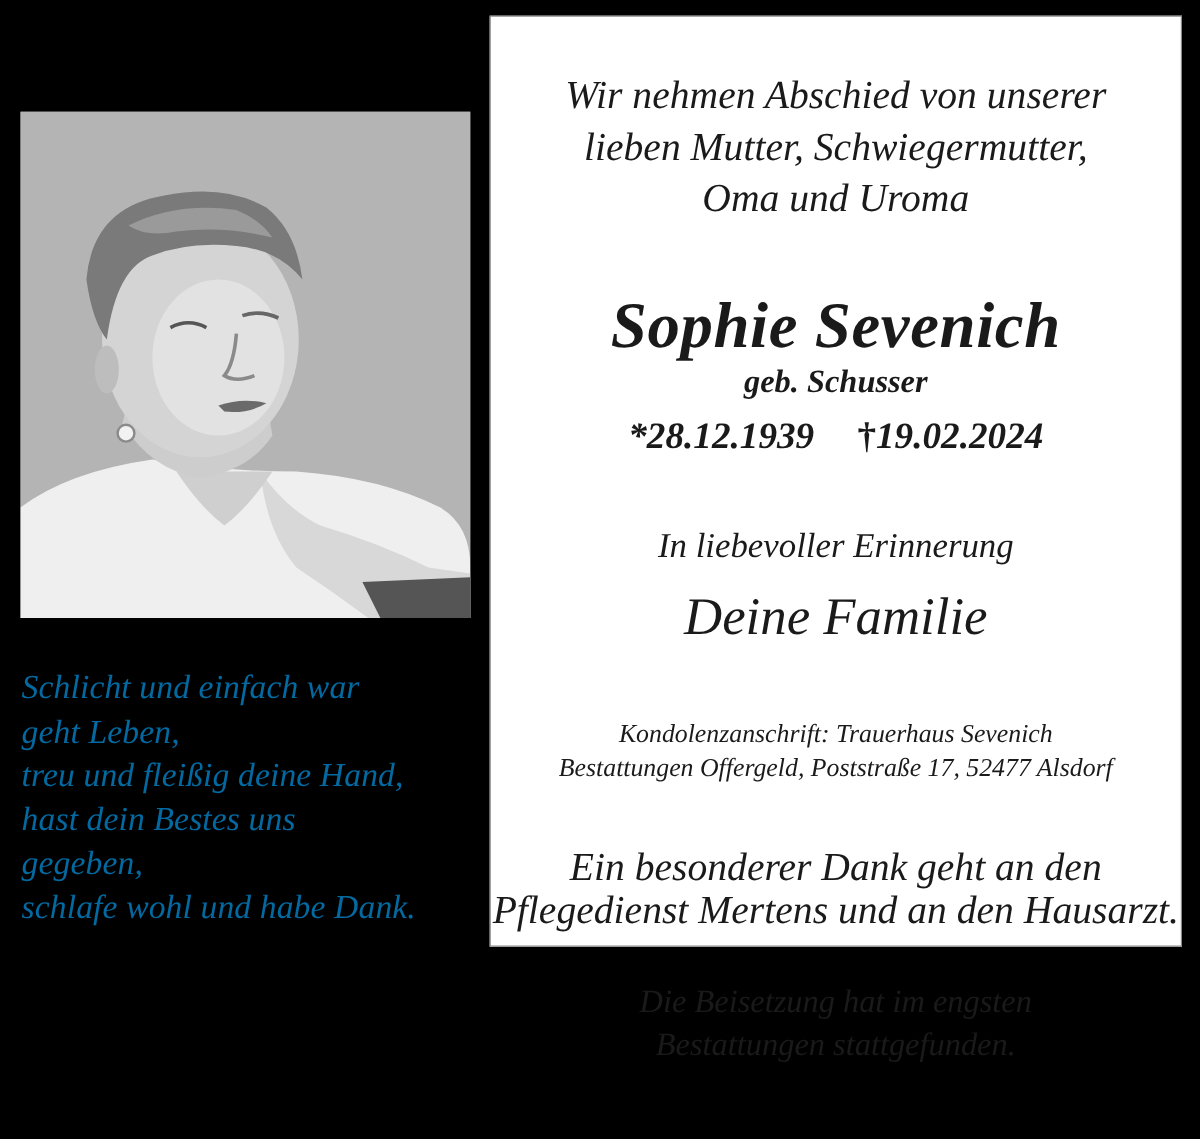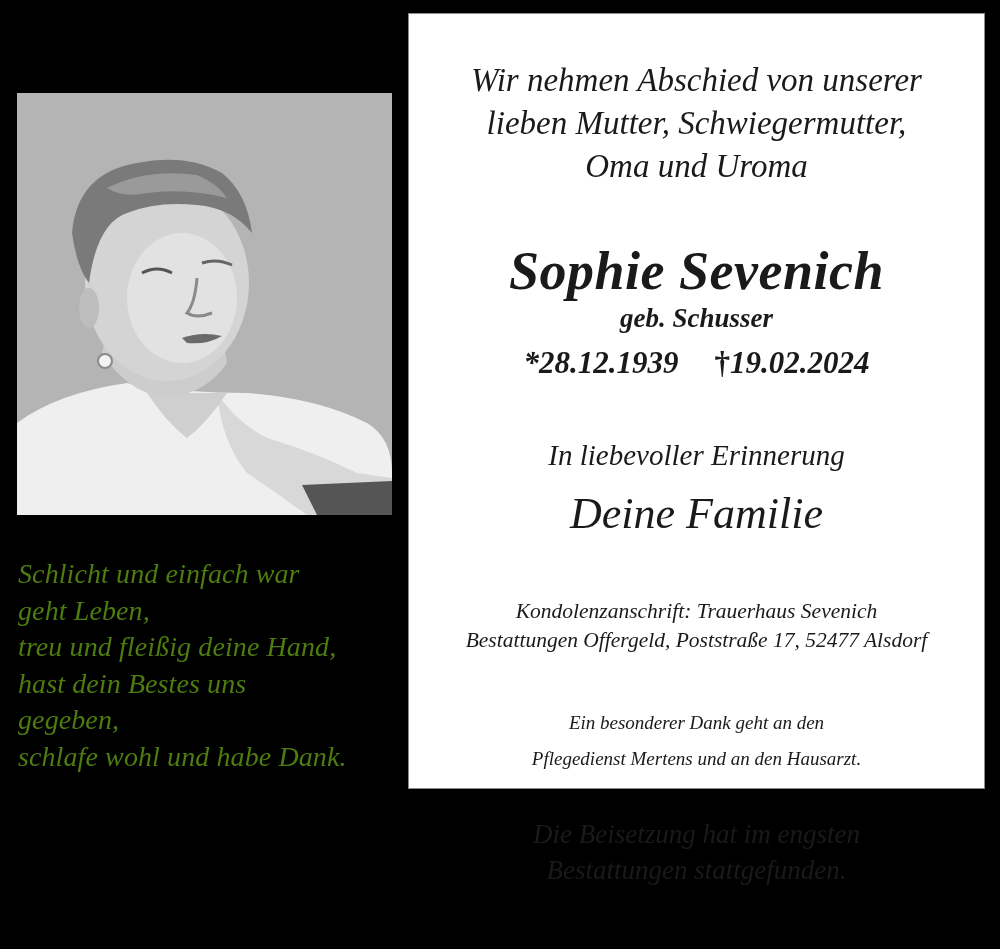--- a/index.html
+++ b/index.html
@@ -28,21 +28,21 @@
       background: #b4b4b4;
       overflow: hidden;
     }
     .photo svg { display: block; width: 100%; height: 100%; }
 
     
     .poem {
       position: absolute;
       left: 18px; top: 556px;
       width: 390px;
-      color: #4d7c0f;
+      color: #0369a1;
       font-style: italic;
       font-size: 28px;
       line-height: 36.5px;
       letter-spacing: 0.1px;
     }
     .poem-line { display: block; white-space: nowrap; }
 
     
     .panel {
       position: absolute;
@@ -110,21 +110,21 @@
       font-style: italic;
       font-size: 21.5px;
       line-height: 29px;
     }
     .condolence span { display: block; white-space: nowrap; }
 
     .thanks {
       position: absolute;
       left: 0; right: 0; top: 692px;
       font-style: italic;
-      font-size: 19px;
+      font-size: 33px;
       line-height: 36px;
     }
     .thanks span { display: block; white-space: nowrap; }
 
     .burial {
       position: absolute;
       left: 0; right: 0; top: 803px;
       font-style: italic;
       font-size: 27px;
       line-height: 36px;

